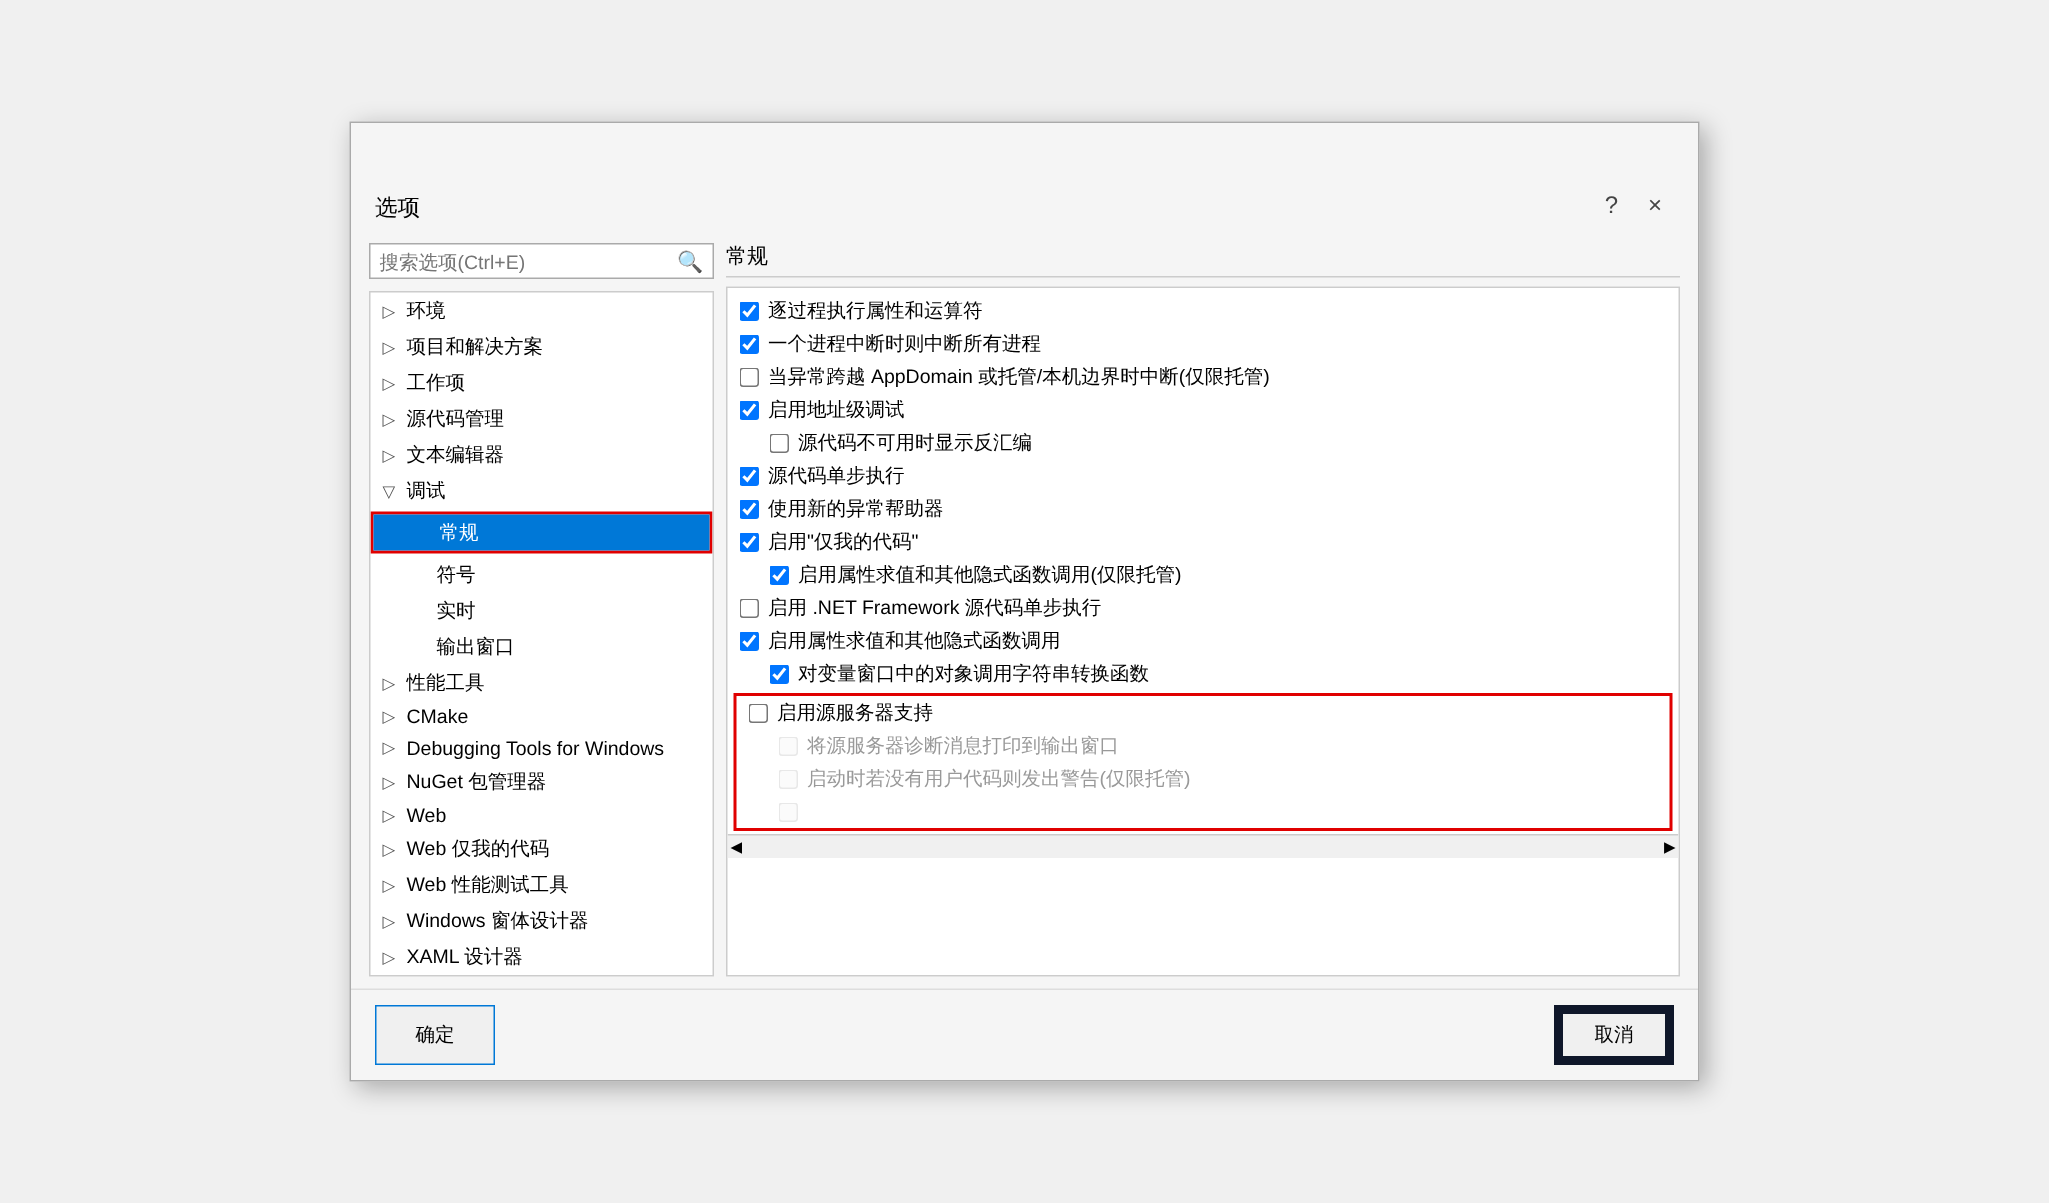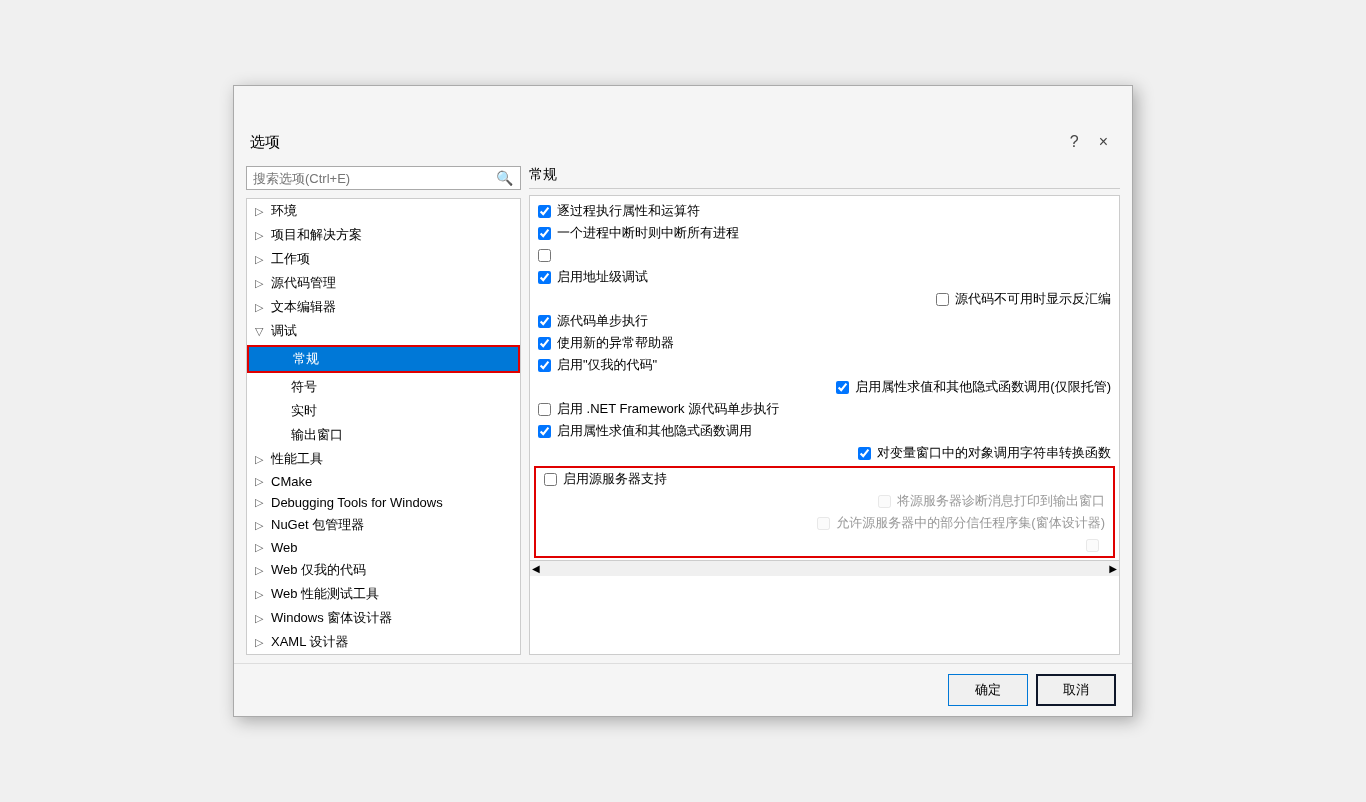--- a/index.html
+++ b/index.html
@@ -50,21 +50,21 @@
       line-height: 1;
     }
     .dialog-body {
       display: flex;
       flex: 1;
       padding: 8px 12px 8px 12px;
       gap: 8px;
     }
     
     .left-panel {
-      width: 275px;
+      width: 230px;
       display: flex;
       flex-direction: column;
       gap: 4px;
     }
     .search-box {
       display: flex;
       align-items: center;
       border: 1px solid #aaa;
       background: #fff;
       padding: 3px 6px;
@@ -140,21 +140,21 @@
       background: #fff;
       padding: 4px 0;
     }
     .option-row {
       display: flex;
       align-items: center;
       padding: 2px 8px;
       min-height: 22px;
       font-size: 13px;
     }
-    .option-row.indent1 { padding-left: 28px; justify-content: flex-end; }
+    .option-row.indent1 { padding-left: 28px; }
     .option-row input[type="checkbox"] {
       margin-right: 6px;
       cursor: pointer;
       width: 13px;
       height: 13px;
     }
     .option-row.disabled {
       color: #999;
     }
     .option-row.disabled input[type="checkbox"] {
@@ -176,31 +176,31 @@
     .h-scroll-arrows {
       display: flex;
       justify-content: space-between;
       width: 100%;
       padding: 0 2px;
     }
     
     .dialog-footer {
       padding: 10px 16px;
       display: flex;
-      justify-content: flex-end;
+      justify-content: space-between;
       gap: 8px;
       background: #f5f5f5;
       border-top: 1px solid #ddd;
     }
     .footer-btn {
       min-width: 80px;
       padding: 5px 20px;
       font-size: 13px;
       font-family: "Microsoft YaHei", sans-serif;
-      border: 2px solid #0f172a;
+      border: 6px solid #0f172a;
       background: #f0f0f0;
       cursor: pointer;
     }
     .footer-btn.primary {
       background: #f0f0f0;
       border: 1px solid #0078d7;
     }
     
     .tree-container::-webkit-scrollbar,
     .options-container::-webkit-scrollbar {
@@ -328,20 +328,21 @@
             <div class="option-row">
               <input type="checkbox" checked="" style="">
               <span>逐过程执行属性和运算符</span>
             </div>
             <div class="option-row">
               <input type="checkbox" checked="" style="">
               <span>一个进程中断时则中断所有进程</span>
             </div>
             <div class="option-row">
               <input type="checkbox" style="">
+              <span>当异常跨越 AppDomain 或托管/本机边界时中断(仅限托管)</span>
             </div>
             <div class="option-row">
               <input type="checkbox" checked="" style="">
               <span>启用地址级调试</span>
             </div>
             <div class="option-row indent1">
               <input type="checkbox" style="">
               <span>源代码不可用时显示反汇编</span>
             </div>
             <div class="option-row">
@@ -376,21 +377,21 @@
               <div class="option-row">
                 <input type="checkbox" style="">
                 <span>启用源服务器支持</span>
               </div>
               <div class="option-row indent1 disabled">
                 <input type="checkbox" disabled="" style="">
                 <span>将源服务器诊断消息打印到输出窗口</span>
               </div>
               <div class="option-row indent1 disabled">
                 <input type="checkbox" disabled="" style="">
-                <span>允许源服务器中的部分信任程序集(窗体设计器)</span>
+                <span>启动时若没有用户代码则发出警告(仅限托管)</span>
               </div>
               <div class="option-row indent1 disabled">
                 <input type="checkbox" disabled="" style="">
               </div>
             </div>
           </div>
 
         <div class="horizontal-scrollbar">
           <div class="h-scroll-arrows">
             <span style="cursor:pointer;font-size:10px;">◀</span>

